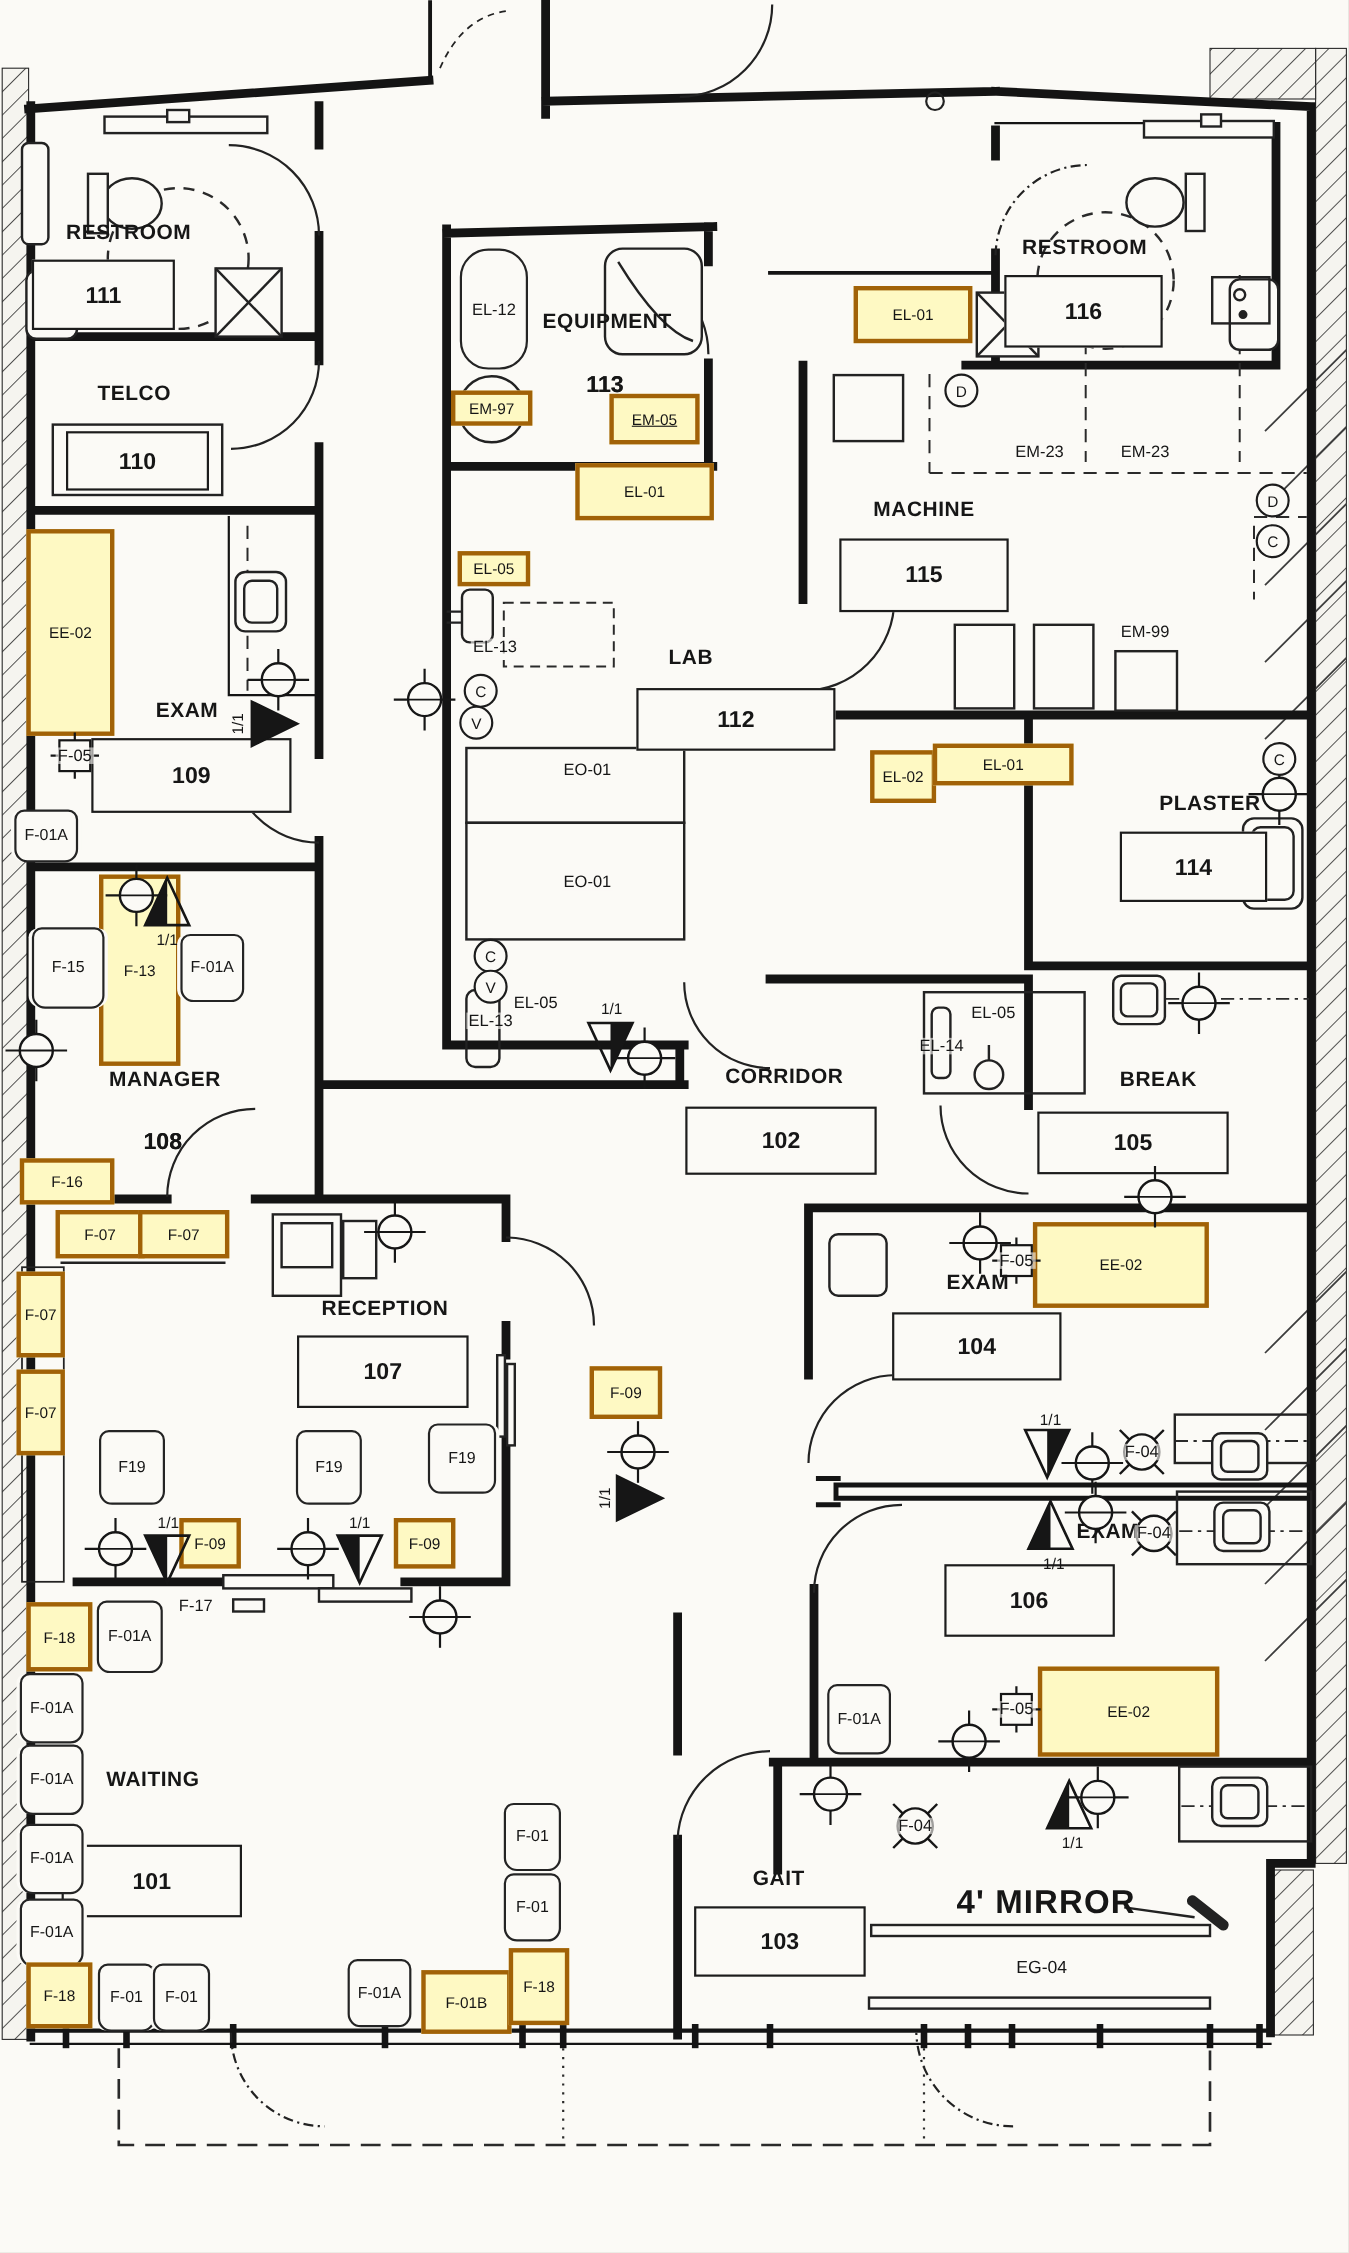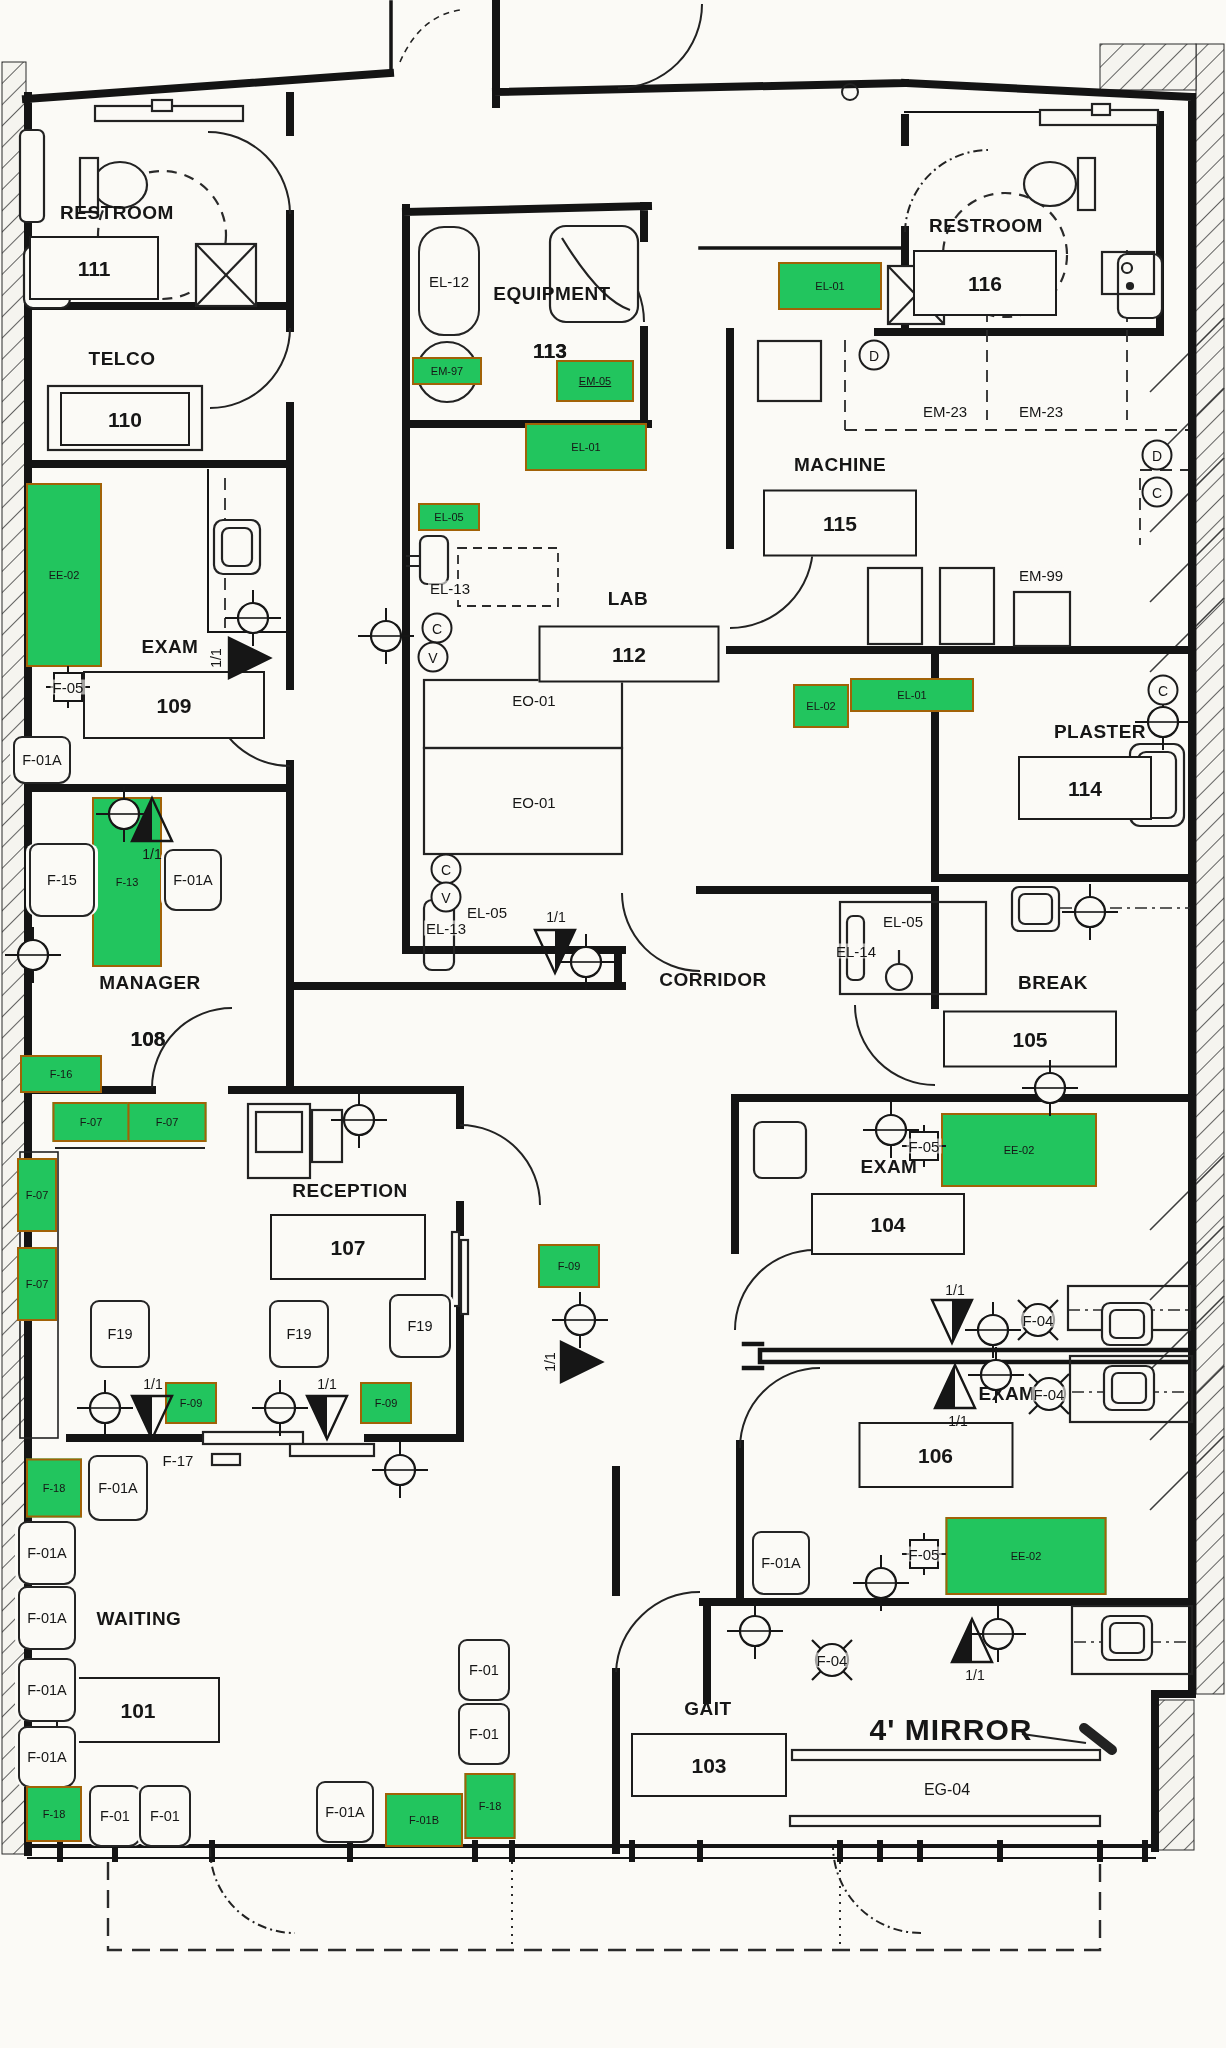--- a/index.html
+++ b/index.html
@@ -6,22 +6,22 @@
   #stage{position:relative;width:1226px;height:2048px;background:#fbfaf6;overflow:hidden;
          font-family:"Liberation Sans",sans-serif;color:#161616;}
   #linework{position:absolute;left:0;top:0;}
   #labels{position:absolute;left:0;top:0;width:100%;height:100%;}
   .lbl{position:absolute;trans: none;transform:translate(-50%,-50%);white-space:nowrap;
        color:#161616;line-height:1;}
   .roomname{font-size:19px;font-weight:700;letter-spacing:.5px;}
   .numbox{border:2.5px solid #1c1c1c;background:#fbfaf6;display:flex;align-items:center;
           justify-content:center;font-size:21px;font-weight:700;}
   .numplain{font-size:21px;font-weight:700;}
-  .tagbox{border:2px solid #a16207;background:#22c55e;display:flex;align-items:center;
-          justify-content:center;font-size:11px;}
+  .tagbox{border:4px solid #a16207;background:#fef9c3;display:flex;align-items:center;
+          justify-content:center;font-size:14px;}
   .tagplain{font-size:15px;background:rgba(251,250,246,.6);padding:0 2px;}
   .chairbox{border:2.2px solid #242424;border-radius:9px 9px 12px 12px;background:#fbfaf6;
             display:flex;align-items:center;justify-content:center;font-size:14.5px;
             box-shadow:-4px 0 0 -1px #fbfaf6,4px 0 0 -1px #fbfaf6;}
   .tankbox{border:2.2px solid #242424;border-radius:26px;background:#fbfaf6;display:flex;
            align-items:center;justify-content:center;font-size:15px;}
   .circlbl{border:2px solid #1c1c1c;border-radius:50%;width:27px;height:27px;background:#fbfaf6;
            display:flex;align-items:center;justify-content:center;font-size:14px;}
   .flagtxt{font-size:14px;}
   .rot{transform:translate(-50%,-50%) rotate(-90deg);}
@@ -233,22 +233,23 @@
       <div class="lbl numbox" style="left: 174px; top: 705px; width: 178px; height: 64px;">109</div>
       <div class="lbl roomname" style="left: 150px; top: 982px;">MANAGER</div>
       <div class="lbl numplain" style="left: 148px; top: 1038px;">108</div>
       <div class="lbl roomname" style="left: 350px; top: 1190px;">RECEPTION</div>
       <div class="lbl numbox" style="left: 348px; top: 1247px; width: 152px; height: 62px;">107</div>
       <div class="lbl roomname" style="left: 139px; top: 1618px;">WAITING</div>
       <div class="lbl numbox" style="left: 138px; top: 1710px; width: 160px; height: 62px;">101</div>
       <div class="lbl roomname" style="left: 552px; top: 293px;">EQUIPMENT</div>
       <div class="lbl numplain" style="left: 550px; top: 350px;">113</div>
       <div class="lbl roomname" style="left: 628px; top: 598px;">LAB</div>
-      <div class="lbl numbox" style="left: 629px; top: 653.5px; width: 177px; height: 53px;">112</div>
+      <div class="lbl numbox" style="left: 669px; top: 653.5px; width: 177px; height: 53px;">112</div>
       <div class="lbl roomname" style="left: 713px; top: 979px;">CORRIDOR</div>
+      <div class="lbl numbox" style="left: 710px; top: 1037px; width: 170px; height: 58px;">102</div>
       <div class="lbl roomname" style="left: 840px; top: 464px;">MACHINE</div>
       <div class="lbl numbox" style="left: 840px; top: 522.5px; width: 150px; height: 63px;">115</div>
       <div class="lbl roomname" style="left: 986px; top: 225px;">RESTROOM</div>
       <div class="lbl numbox" style="left: 985px; top: 283px; width: 140px; height: 62px;">116</div>
       <div class="lbl roomname" style="left: 1100px; top: 731px;">PLASTER</div>
       <div class="lbl numbox" style="left: 1085px; top: 788px; width: 130px; height: 60px;">114</div>
       <div class="lbl roomname" style="left: 1053px; top: 982px;">BREAK</div>
       <div class="lbl numbox" style="left: 1030px; top: 1038.5px; width: 170px; height: 53px;">105</div>
       <div class="lbl roomname" style="left: 889px; top: 1166px;">EXAM</div>
       <div class="lbl numbox" style="left: 888px; top: 1224px; width: 150px; height: 58px;">104</div>

